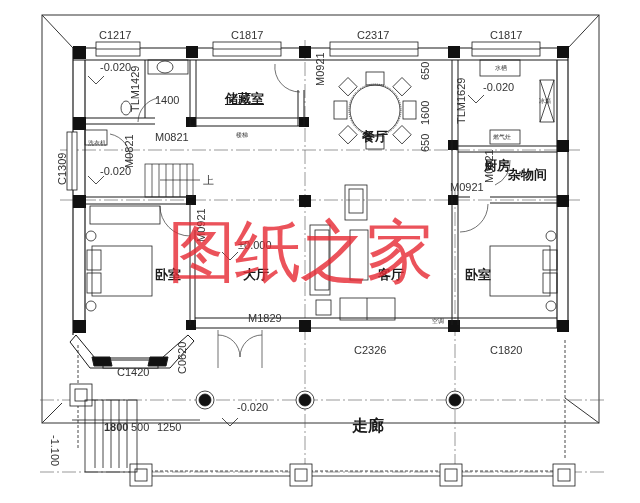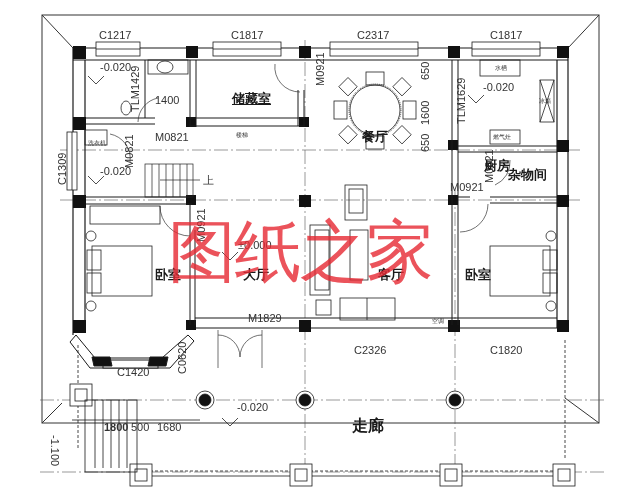--- a/index.html
+++ b/index.html
@@ -239,21 +239,21 @@
 <div class="lbl win vert" style="left:315px;top:86px;">M0921</div>
 <div class="lbl win" style="left:155px;top:132px;">M0821</div>
 <div class="lbl win vert" style="left:124px;top:168px;">M0821</div>
 <div class="lbl win vert" style="left:196px;top:242px;">M0921</div>
 <div class="lbl win" style="left:248px;top:313px;">M1829</div>
 <div class="lbl win" style="left:450px;top:182px;">M0921</div>
 <div class="lbl win vert" style="left:484px;top:183px;">M0821</div>
 <div class="lbl win vert" style="left:130px;top:112px;">TLM1429</div>
 <div class="lbl win vert" style="left:456px;top:124px;">TLM1629</div>
 
-<div class="lbl room" style="left:232px;top:92px;text-decoration:underline;">储藏室</div>
+<div class="lbl room" style="left:225px;top:92px;text-decoration:underline;">储藏室</div>
 <div class="lbl room" style="left:362px;top:130px;">餐厅</div>
 <div class="lbl room" style="left:484px;top:122px;margin-top:37px;">厨房</div>
 <div class="lbl room" style="left:508px;top:168px;">杂物间</div>
 <div class="lbl room" style="left:155px;top:268px;">卧室</div>
 <div class="lbl room" style="left:243px;top:268px;">大厅</div>
 <div class="lbl room" style="left:378px;top:268px;text-align:center;">客厅</div>
 <div class="lbl room" style="left:465px;top:268px;">卧室</div>
 <div class="lbl room" style="left:352px;top:418px;font-size:16px;">走廊</div>
 
 <div class="lbl dim" style="left:100px;top:62px;">-0.020</div>
@@ -262,21 +262,21 @@
 <div class="lbl dim" style="left:238px;top:240px;">±0.000</div>
 <div class="lbl dim" style="left:237px;top:402px;">-0.020</div>
 <div class="lbl dim vert90" style="left:60px;top:435px;">-1.100</div>
 
 <div class="lbl dim" style="left:155px;top:95px;">1400</div>
 <div class="lbl dim vert" style="left:420px;top:80px;">650</div>
 <div class="lbl dim vert" style="left:420px;top:125px;">1600</div>
 <div class="lbl dim vert" style="left:420px;top:152px;">650</div>
 <div class="lbl dim" style="left:104px;top:422px;font-weight:bold;">1800</div>
 <div class="lbl dim" style="left:131px;top:422px;">500</div>
-<div class="lbl dim" style="left:157px;top:422px;">1680</div>
+<div class="lbl dim" style="left:157px;top:422px;">1250</div>
 
 <div class="lbl dim" style="left:203px;top:175px;">上</div>
 <div class="lbl tiny" style="left:88px;top:140px;">洗衣机</div>
 <div class="lbl tiny" style="left:236px;top:132px;">楼梯</div>
 <div class="lbl tiny" style="left:539px;top:98px;">冰箱</div>
 <div class="lbl tiny" style="left:495px;top:65px;">水槽</div>
 <div class="lbl tiny" style="left:493px;top:134px;">燃气灶</div>
 <div class="lbl tiny" style="left:432px;top:318px;">空调</div>
 
 <div class="wm">图纸之家</div>

